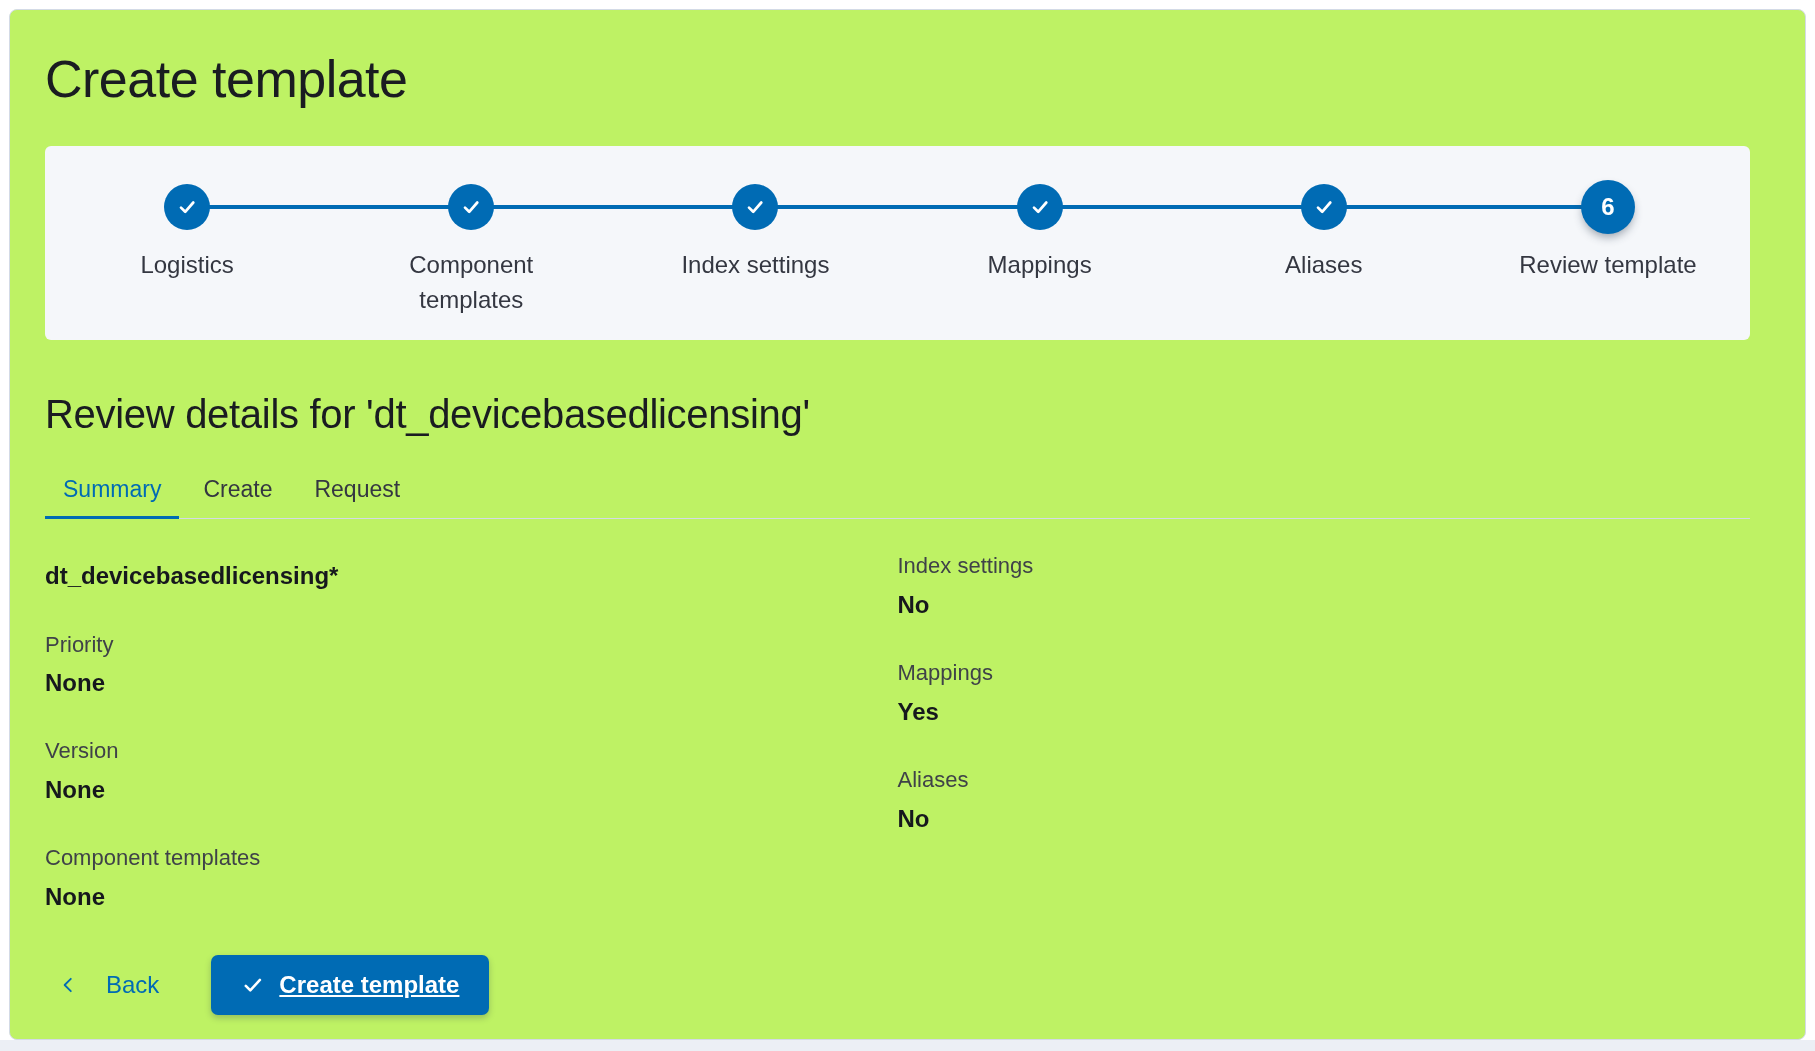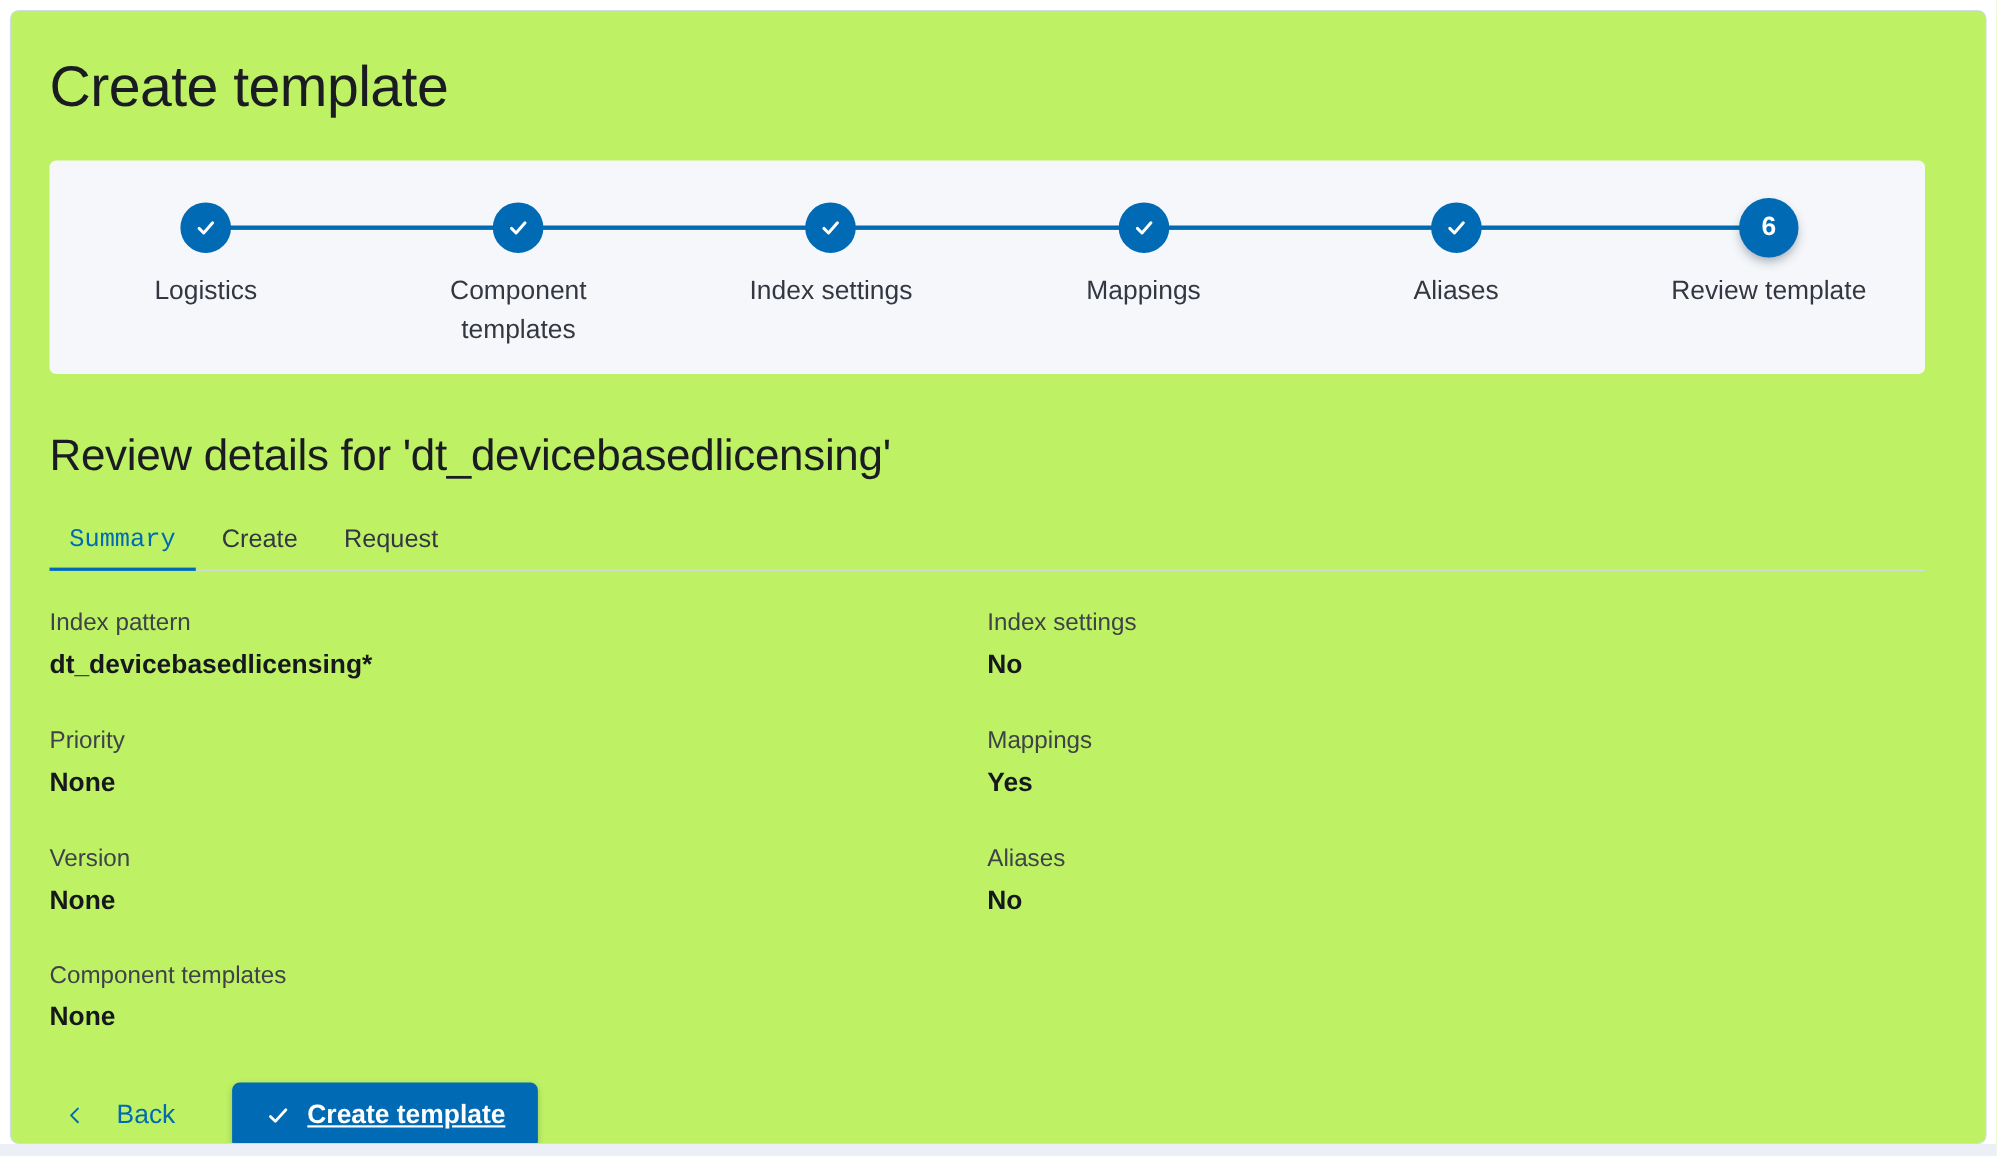--- a/index.html
+++ b/index.html
@@ -107,21 +107,21 @@
   }
   .tab {
     padding: 0 18px 15px 18px;
     font-size: 23px;
     color: #343741;
     cursor: pointer;
     position: relative;
     background: none; border: none;
     font-family: inherit;
   }
-  .tab.active { color: var(--primary); font-family: Liberation Mono, monospace; }
+  .tab.active { color: var(--primary); }
   .tab.active::after {
     content: "";
     position: absolute; left: 0; right: 0; bottom: -1px;
     height: 3px;
     background: var(--primary);
   }
 
   
   .summary {
     margin-top: 33px;
@@ -227,21 +227,20 @@
   <div class="tabs">
 
   <button class="tab active">Summary</button>
       <button class="tab">Create</button>
       <button class="tab">Request</button>
     </div>
 
   <div class="summary">
     <div>
         <div class="summary-item">
-          <div class="summary-label">Index pattern</div>
           <div class="summary-value">dt_devicebasedlicensing*</div>
         </div>
         <div class="summary-item">
           <div class="summary-label">Priority</div>
           <div class="summary-value">None</div>
         </div>
         <div class="summary-item">
           <div class="summary-label">Version</div>
           <div class="summary-value">None</div>
         </div>

